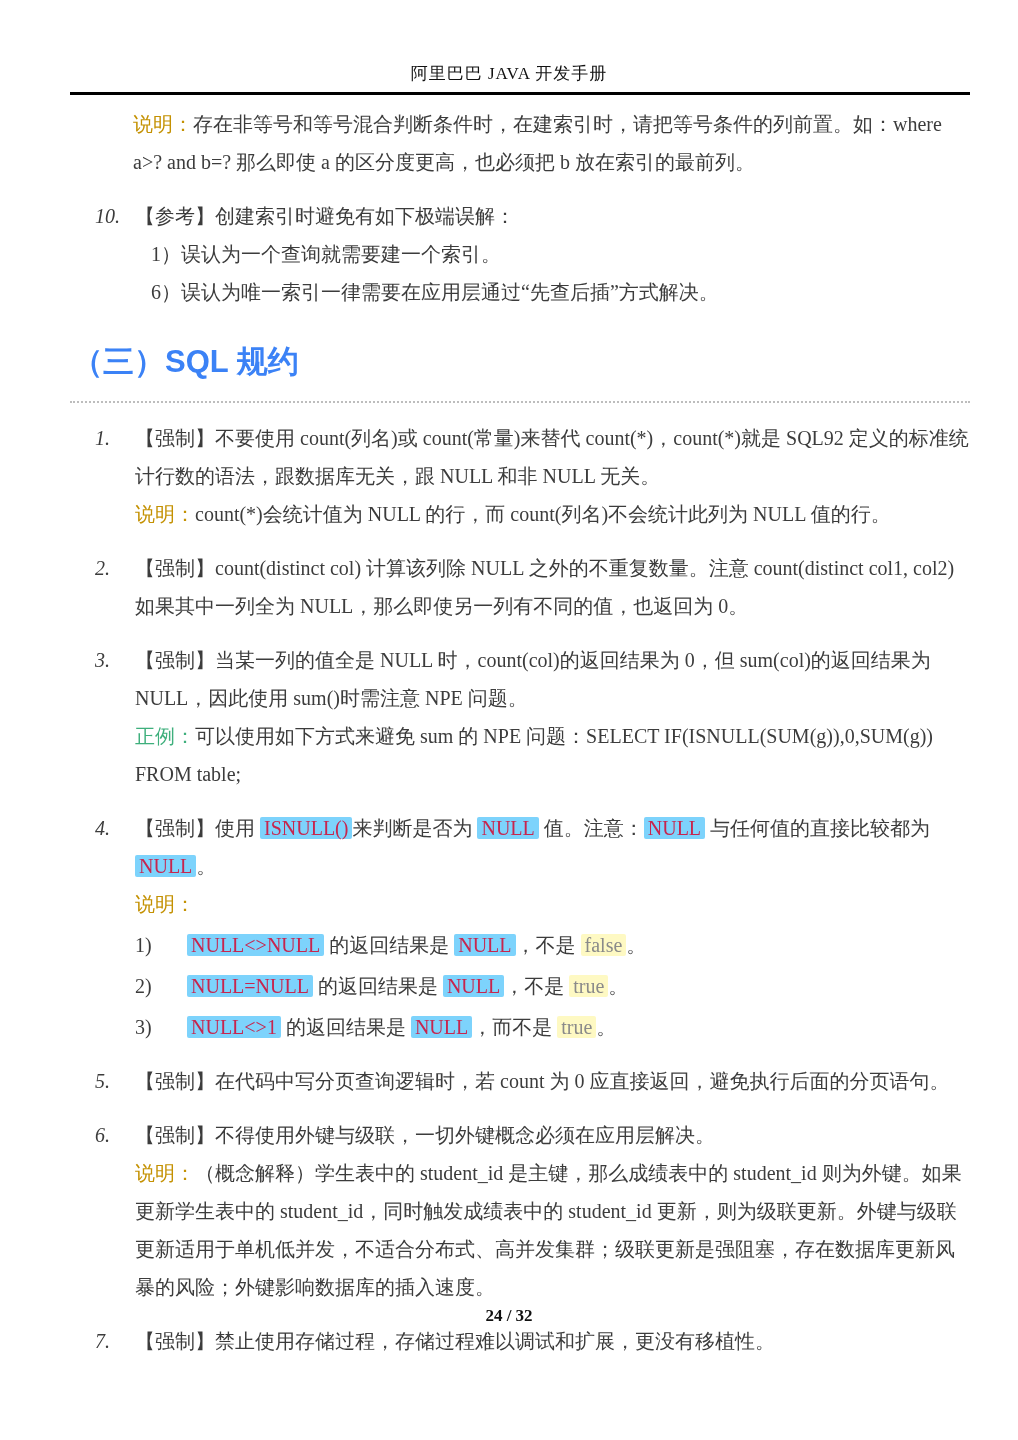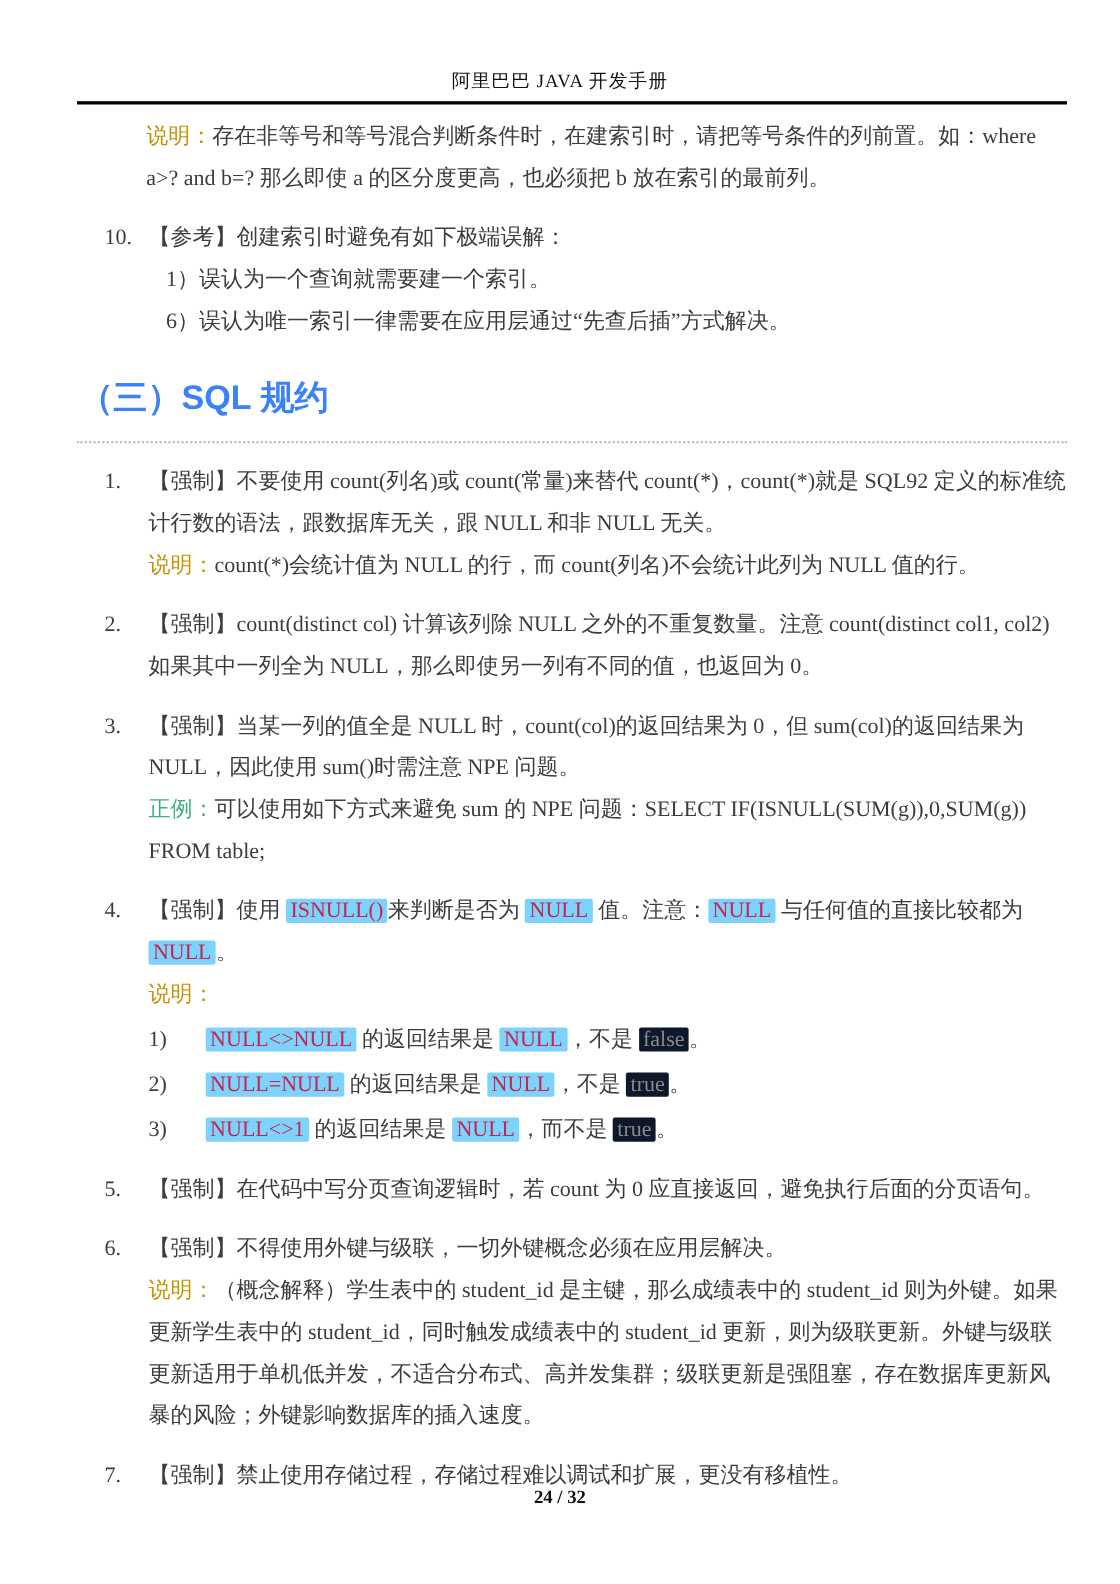--- a/index.html
+++ b/index.html
@@ -14,46 +14,46 @@
   }
   .doc-header { text-align:center; padding-top:62px; font-size:17px; color:#111111; letter-spacing:1px; }
   .header-rule { height:3px; background:#000000; margin:7px 48px 0 70px; }
   .content { padding:8px 48px 0 70px; font-size:20px; line-height:38px; }
 
   .intro-note { margin:2px 0 0 63px; }
   .note-label { color:#c49102; }
   .pos-label  { color:#3eaf7c; }
 
   .rule { display:flex; margin-top:16px; margin-left:25px; }
-  .rule-num { flex:0 0 40px; }
+  .rule-num { flex:0 0 40px;font-style:italic; }
   .rule-body { flex:1; }
   .rule-body p { margin:0; }
 
   .sub-list10 { margin-left:16px; }
 
   .section-title {
     font-family:"Liberation Sans","DejaVu Sans",sans-serif;
     font-weight:700; font-size:31px; color:#3b82f6;
     margin:30px 0 0 2px; line-height:42px;
   }
   .dotted-sep { border:none; border-top:2px dotted #bdbdbd; margin:18px 0 0 0; }
 
   .sub4 { display:flex; margin-top:3px; }
   .sub4-num { flex:0 0 52px; }
 
   code.tok {
     font-family:inherit; font-size:inherit;
     color:#c7254e; background:#7dd3fc;
     padding:0 4px; border-radius:2px;
   }
-  code.tok-muted { color:#8a8a8a; background:#0f172a; }
+  code.tok-muted { color:#8a8a8a; background:#fef9c3; }
 
   .doc-footer {
     position:absolute; left:0; right:0; top:1306px;
-    text-align:center; font-weight:700; font-size:17px; color:#111111;margin-top:45px;
+    text-align:center; font-weight:700; font-size:17px; color:#111111;
   }
 </style>
 </head>
 <body>
 
 <div class="page">
 
   <div class="doc-header">阿里巴巴 JAVA 开发手册</div>
   <div class="header-rule"></div>
 

